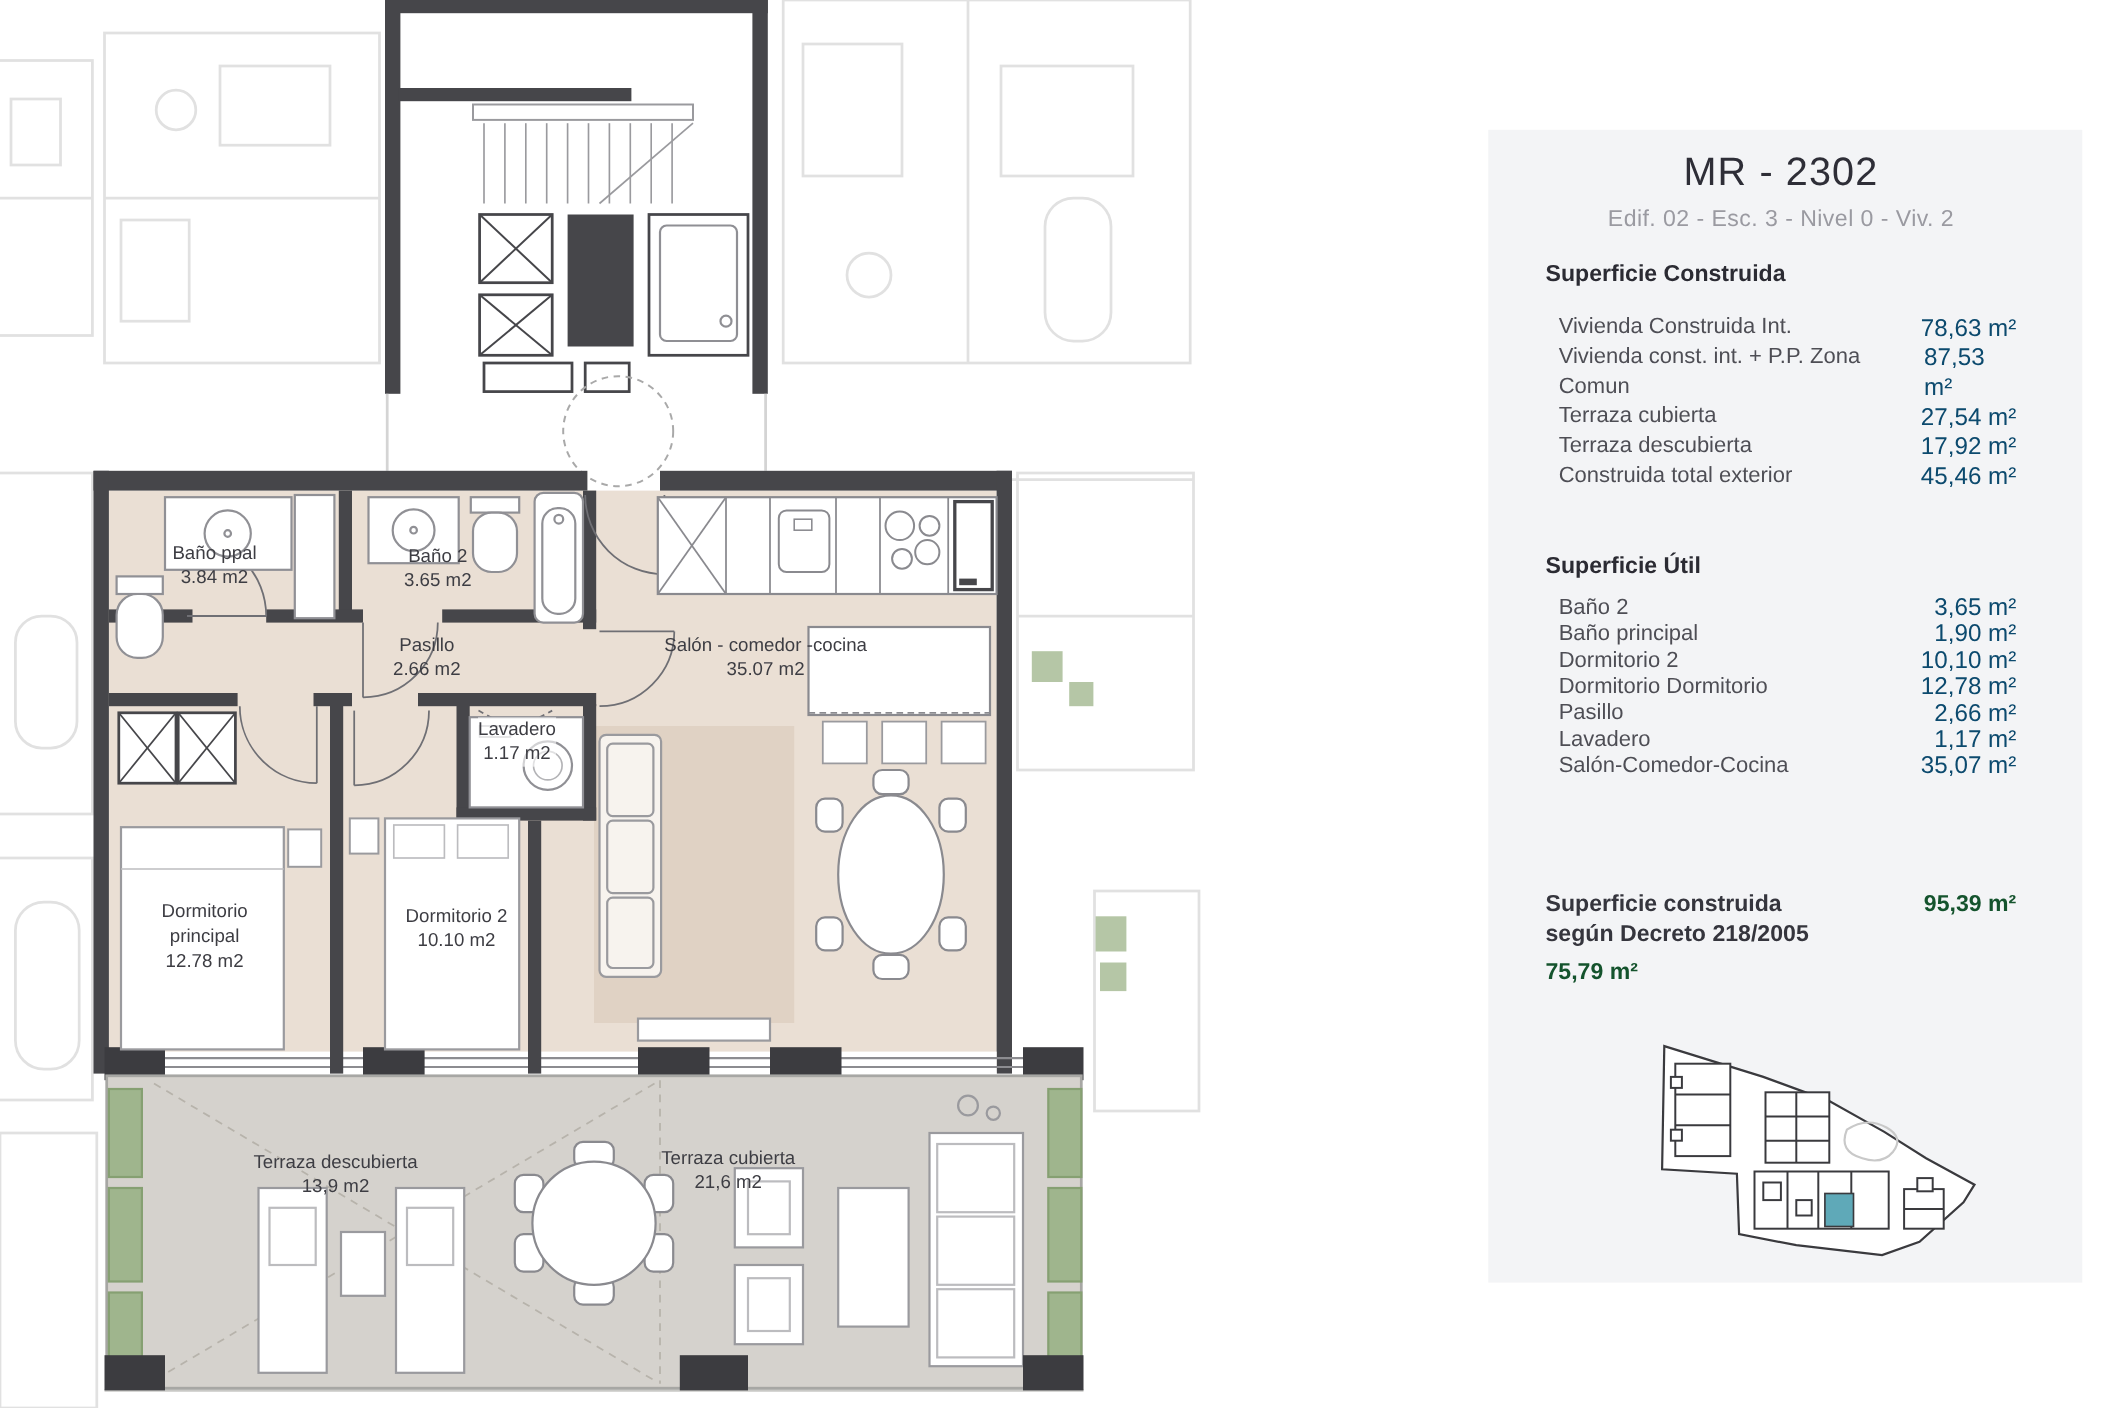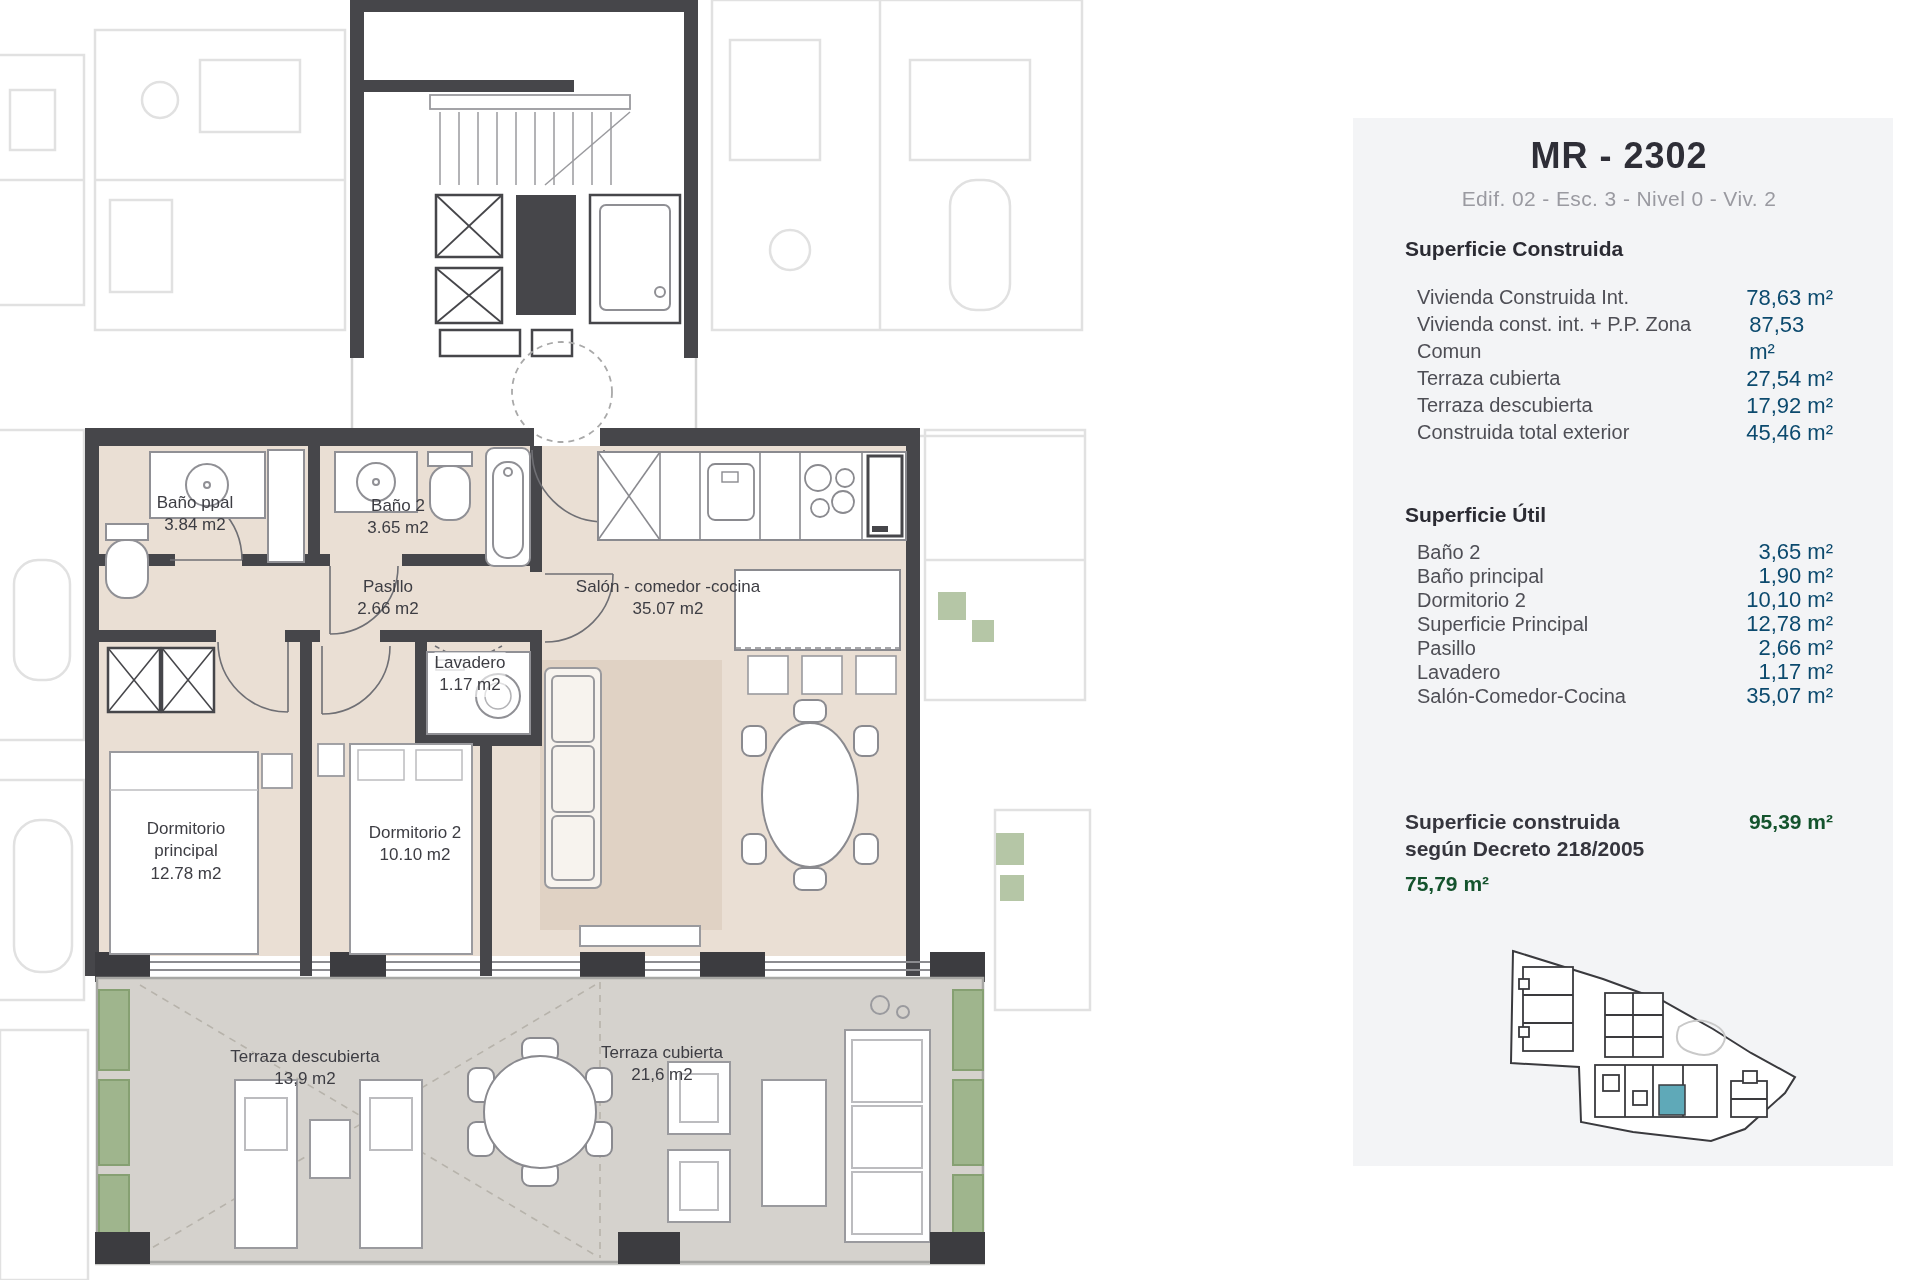--- a/index.html
+++ b/index.html
@@ -15,21 +15,21 @@
     transform:translate(-50%,0);white-space:nowrap;z-index:5;
   }
   .plan-label .area{display:block;}
   
   #panel{
     position:absolute;left:1353px;top:118px;width:540px;height:1048px;
     background:#f3f4f6;
   }
   .panel-inner{padding:16px 60px 0 52px;}
   .panel-title{
-    text-align:center;font-size:36px;line-height:44px;font-weight:700;
+    text-align:center;font-size:36px;line-height:44px;font-weight:400;
     color:#2e2e37;letter-spacing:1px;
   }
   .panel-subtitle{
     text-align:center;font-size:21px;line-height:26px;color:#9a9aa1;
     margin-top:8px;letter-spacing:.4px;
   }
   .sec-heading{
     margin-top:24px;font-size:21px;line-height:26px;font-weight:700;color:#2b2b33;
   }
   .sec-heading.util{margin-top:56px;}
@@ -354,21 +354,21 @@
     <span class="area">3.65 m2</span>
   </div>
   <div class="plan-label" style="left:388px;top:576px;">
     <span>Pasillo</span>
     <span class="area">2.66 m2</span>
   </div>
   <div class="plan-label" style="left:470px;top:652px;background:rgba(255,255,255,.6);">
     <span>Lavadero</span>
     <span class="area">1.17 m2</span>
   </div>
-  <div class="plan-label" style="left:668px;top:576px;">
+  <div class="plan-label" style="left:696px;top:576px;">
     <span>Salón - comedor -cocina</span>
     <span class="area">35.07 m2</span>
   </div>
   <div class="plan-label" style="left:186px;top:818px;">
     <span>Dormitorio</span><br>
     <span>principal</span>
     <span class="area">12.78 m2</span>
   </div>
   <div class="plan-label" style="left:415px;top:822px;">
     <span>Dormitorio 2</span>
@@ -421,21 +421,21 @@
       </div>
       <div class="row">
         <span>Baño principal</span>
         <span class="val">1,90 m²</span>
       </div>
       <div class="row">
         <span>Dormitorio 2</span>
         <span class="val">10,10 m²</span>
       </div>
       <div class="row">
-        <span>Superficie Principal</span>
+        <span>Dormitorio Dormitorio</span>
         <span class="val">12,78 m²</span>
       </div>
       <div class="row">
         <span>Pasillo</span>
         <span class="val">2,66 m²</span>
       </div>
       <div class="row">
         <span>Lavadero</span>
         <span class="val">1,17 m²</span>
       </div>

